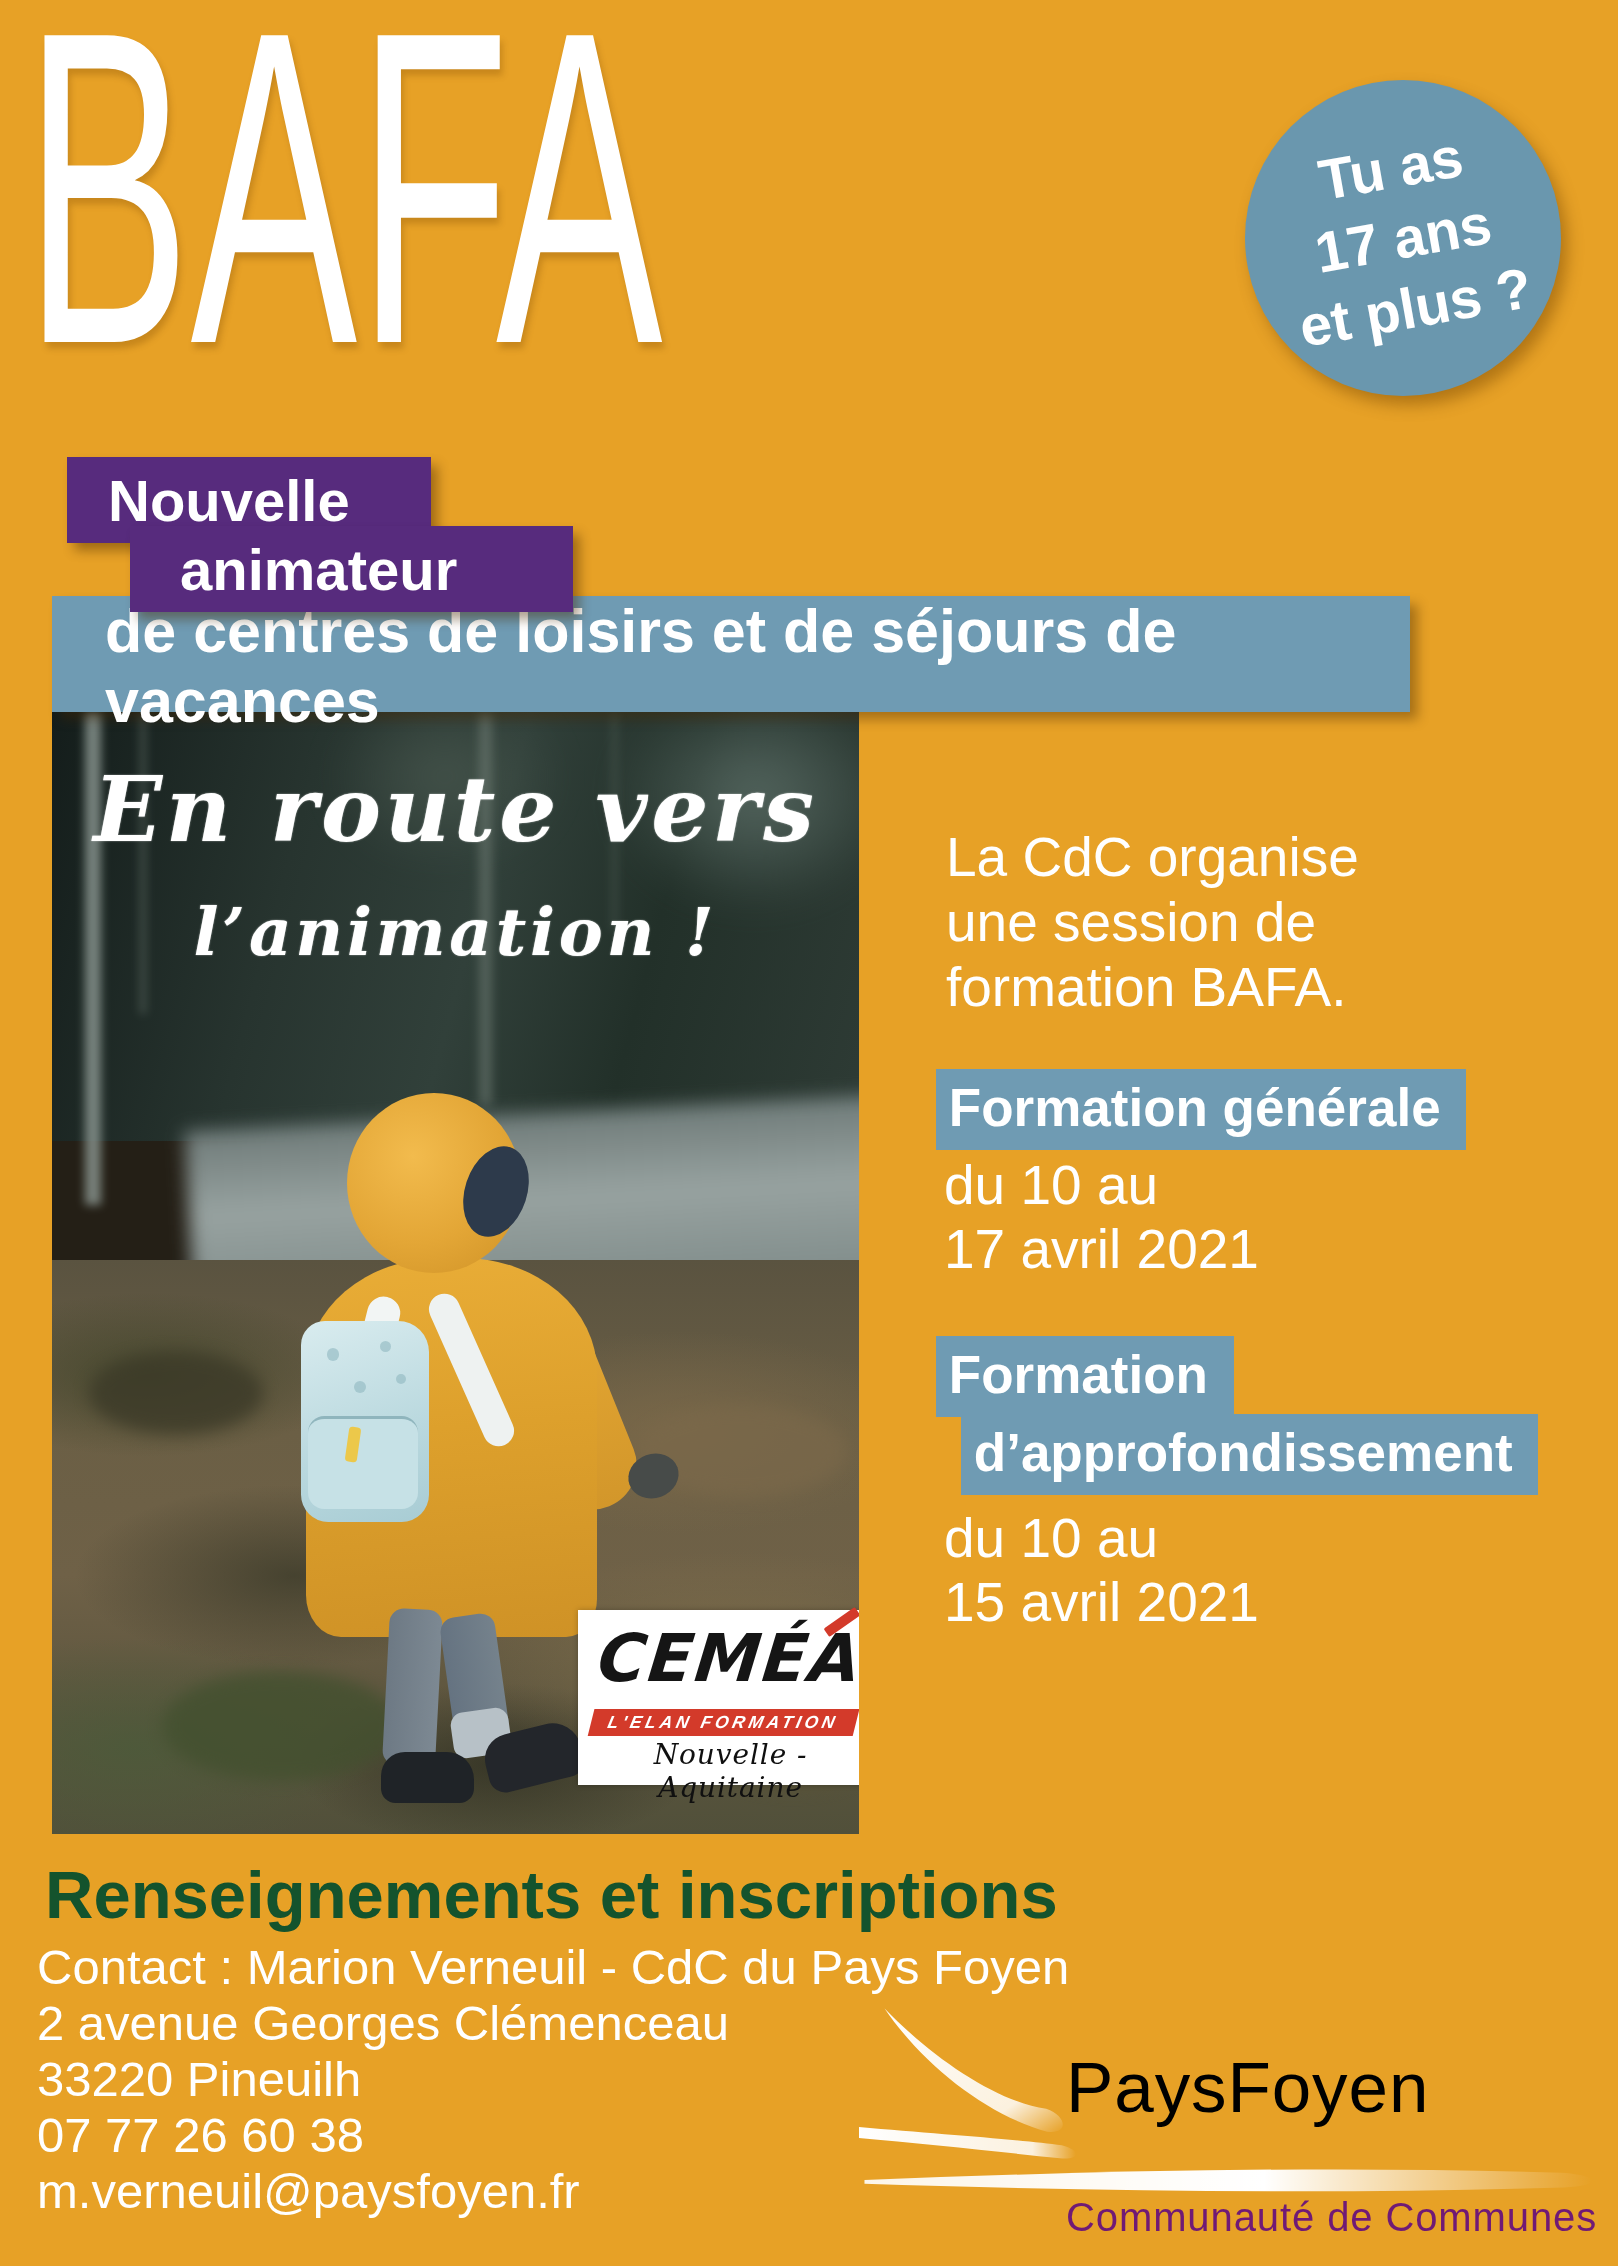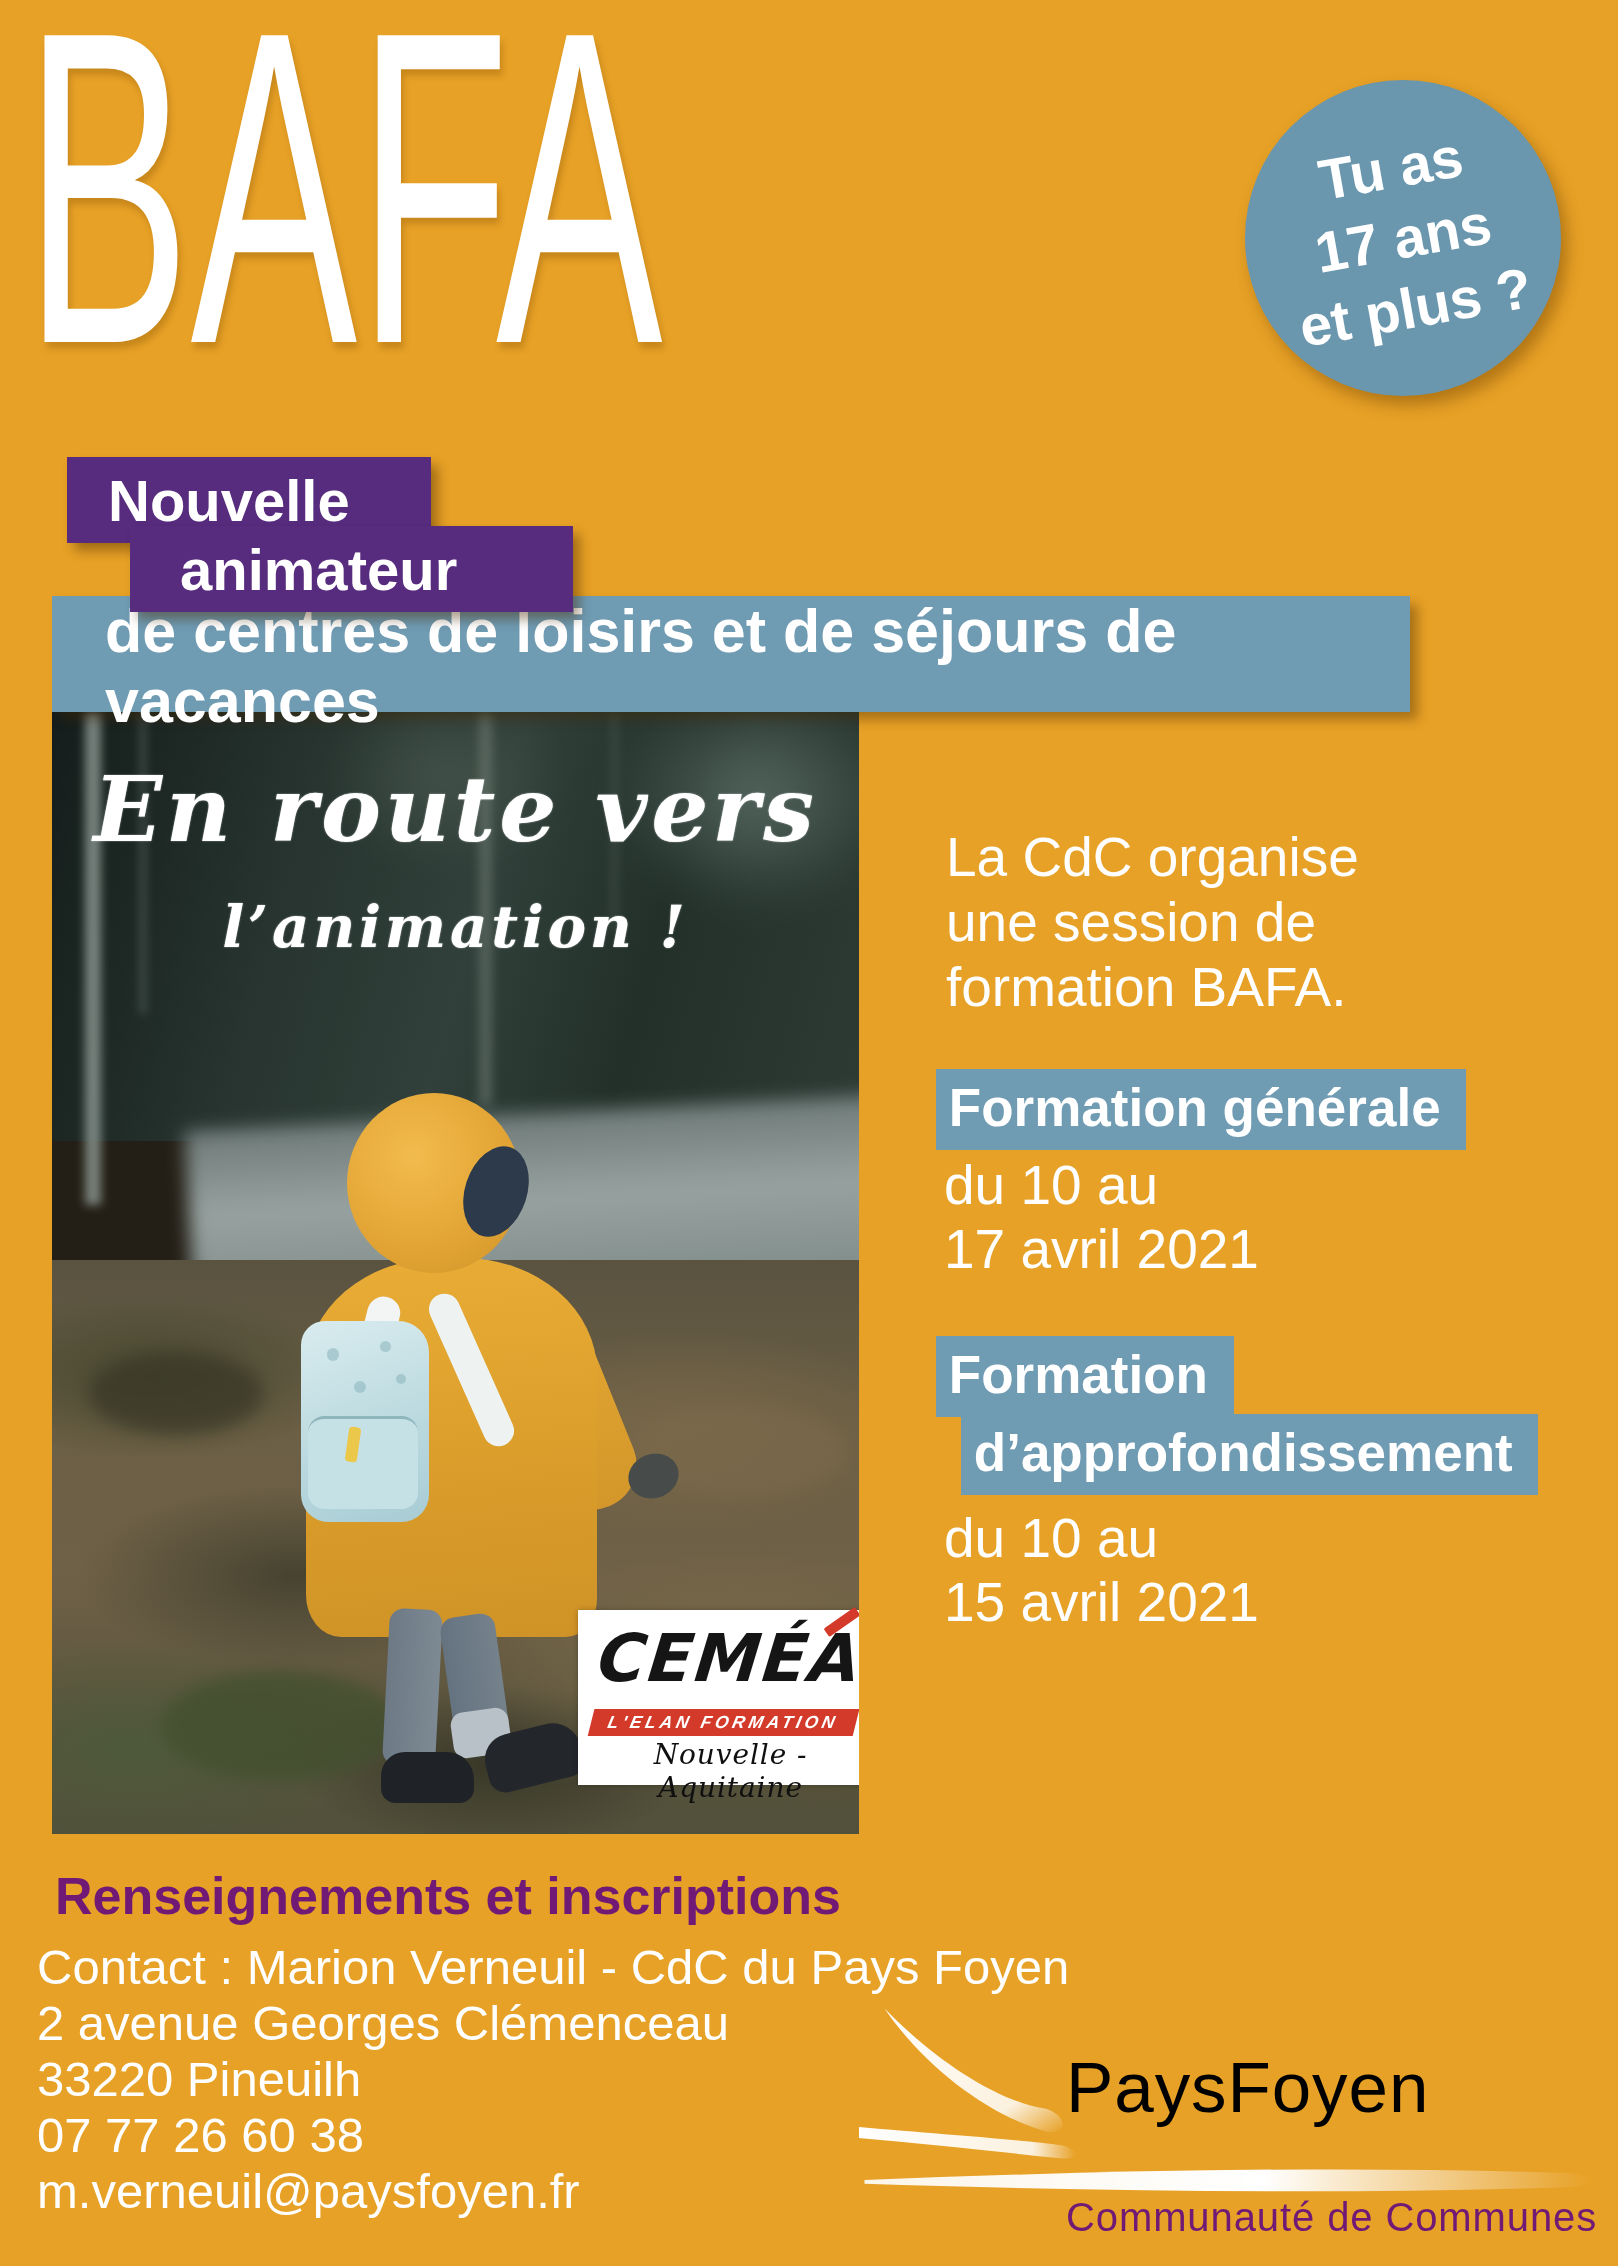--- a/index.html
+++ b/index.html
@@ -95,21 +95,21 @@
   .bootL{position:absolute;left:329px;top:1040px;width:93px;height:51px;background:#1f2327;
     border-radius:24px 27.4px 14.6px 14.6px;}
   .bootR{position:absolute;left:433px;top:1016px;width:97px;height:57px;transform:rotate(-14deg);
     background:#23262b;border-radius:25.6px 29px 16.4px 16.4px;}
 
   
   .script{position:absolute;left:0;width:100%;text-align:center;color:#fff;
     font-family:"DejaVu Serif",serif;font-style:italic;font-weight:bold;
     text-shadow:0 0 1.8px rgba(255,255,255,.6);}
   .script1{top:44px;font-size:90px;letter-spacing:3.7px;}
-  .script2{top:181px;font-size:58px;letter-spacing:3.7px;}
+  .script2{top:181px;font-size:66px;letter-spacing:3.7px;}
 
   
   .cemea{position:absolute;left:526px;top:898px;width:305px;height:175px;background:#fff;
     box-shadow:0 0 5.5px rgba(0,0,0,.25);}
   .cemea-name{position:absolute;left:0;top:16.4px;width:100%;text-align:center;color:#151515;
     font-family:"DejaVu Sans",sans-serif;font-weight:800;font-style:italic;font-size:66px;
     line-height:1;transform:skewX(-6deg);letter-spacing:1.8px;}
   .cemea-slash{position:absolute;left:245px;top:7.3px;width:38px;height:10px;background:#D33A2A;
     transform:rotate(-35deg);border-radius:1.8px;}
   .cemea-band{position:absolute;left:12.8px;top:99px;width:265px;height:27.4px;background:#D33A2A;
@@ -124,21 +124,21 @@
   .slabel{position:absolute;background:#6F9BB3;color:#fff;font-weight:700;font-size:53px;
     padding:8.2px 25.6px 12px 12.8px;white-space:nowrap;}
   .slabel1{left:936px;top:1069px;}
   .slabel2a{left:936px;top:1336px;}
   .slabel2b{left:936px;top:1414px;margin-left:25px;}
   .sdates{position:absolute;color:#fff;font-size:55px;line-height:64px;font-weight:400;}
   .sdates1{left:944px;top:1153px;}
   .sdates2{left:944px;top:1506px;}
 
   
-  .rens{position:absolute;left:37px;top:1848px;margin:18px;color:#701a75;font-size:52px;font-weight:700;}
+  .rens{position:absolute;left:37px;top:1848px;margin:8px;color:#14532d;font-size:67px;font-weight:700;}
   .contact{position:absolute;left:37px;top:1939px;color:#fff;font-size:49px;line-height:56px;font-weight:400;}
 
   
   .swoosh-svg{position:absolute;left:859px;top:2001px;}
   .pf-name{position:absolute;left:1066px;top:2047px;color:#000000;font-size:71px;font-weight:400;
     letter-spacing:0.9px;white-space:nowrap;}
   .pf-sub{position:absolute;left:1066px;top:2195px;color:#701a75;font-size:40px;font-weight:400;
     letter-spacing:0.9px;white-space:nowrap;}
 </style>
 </head>

